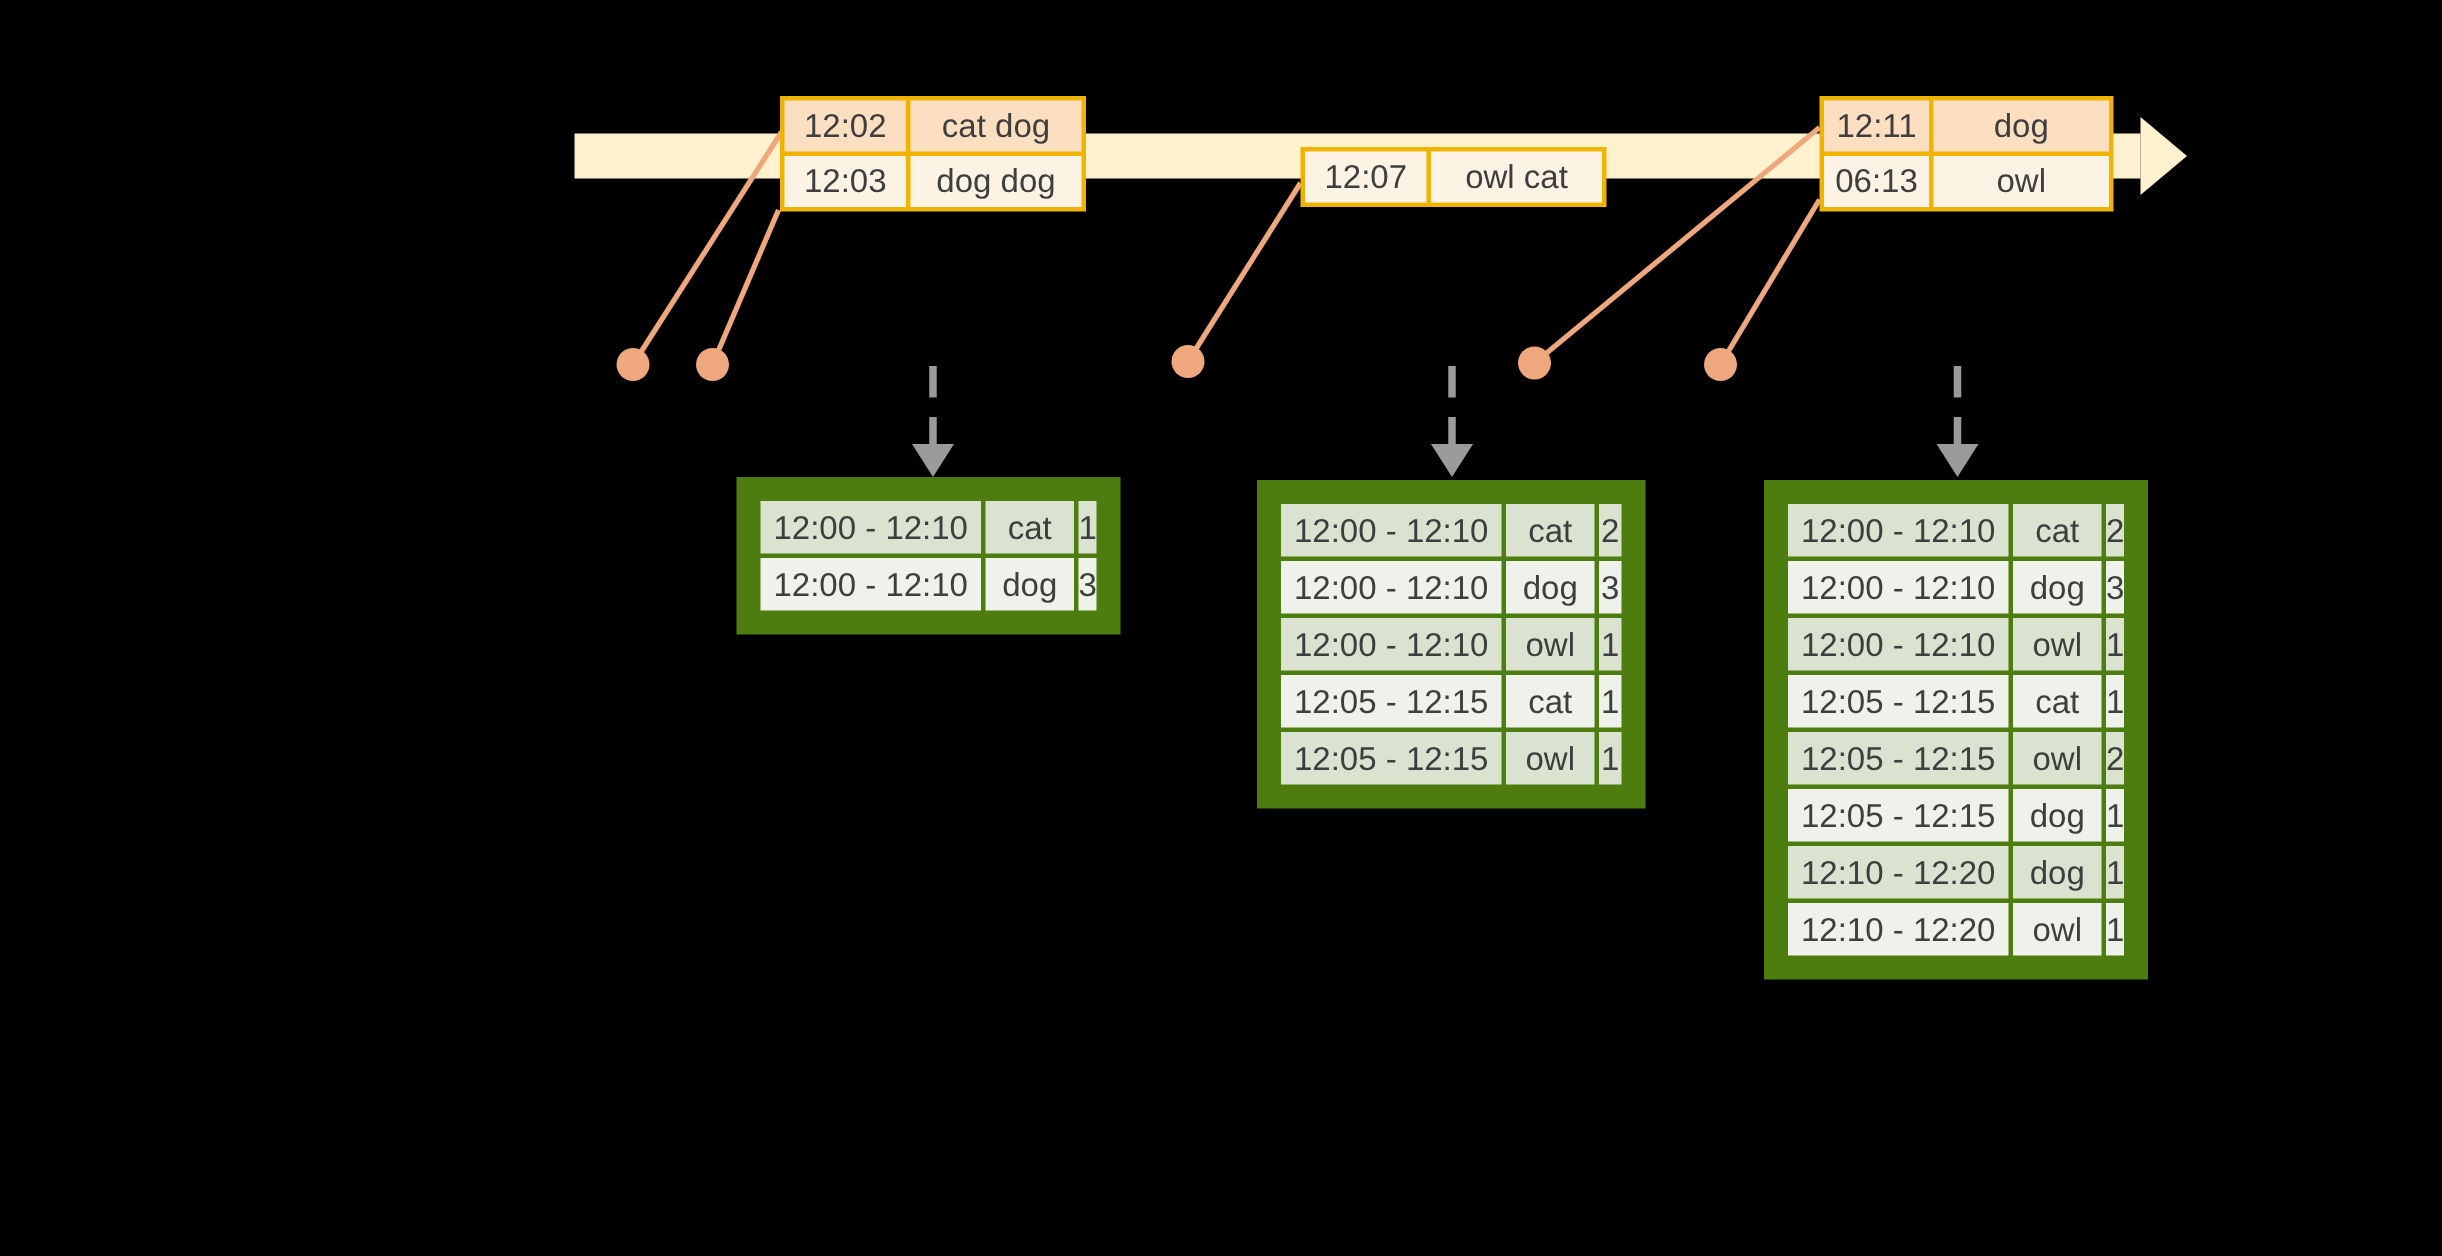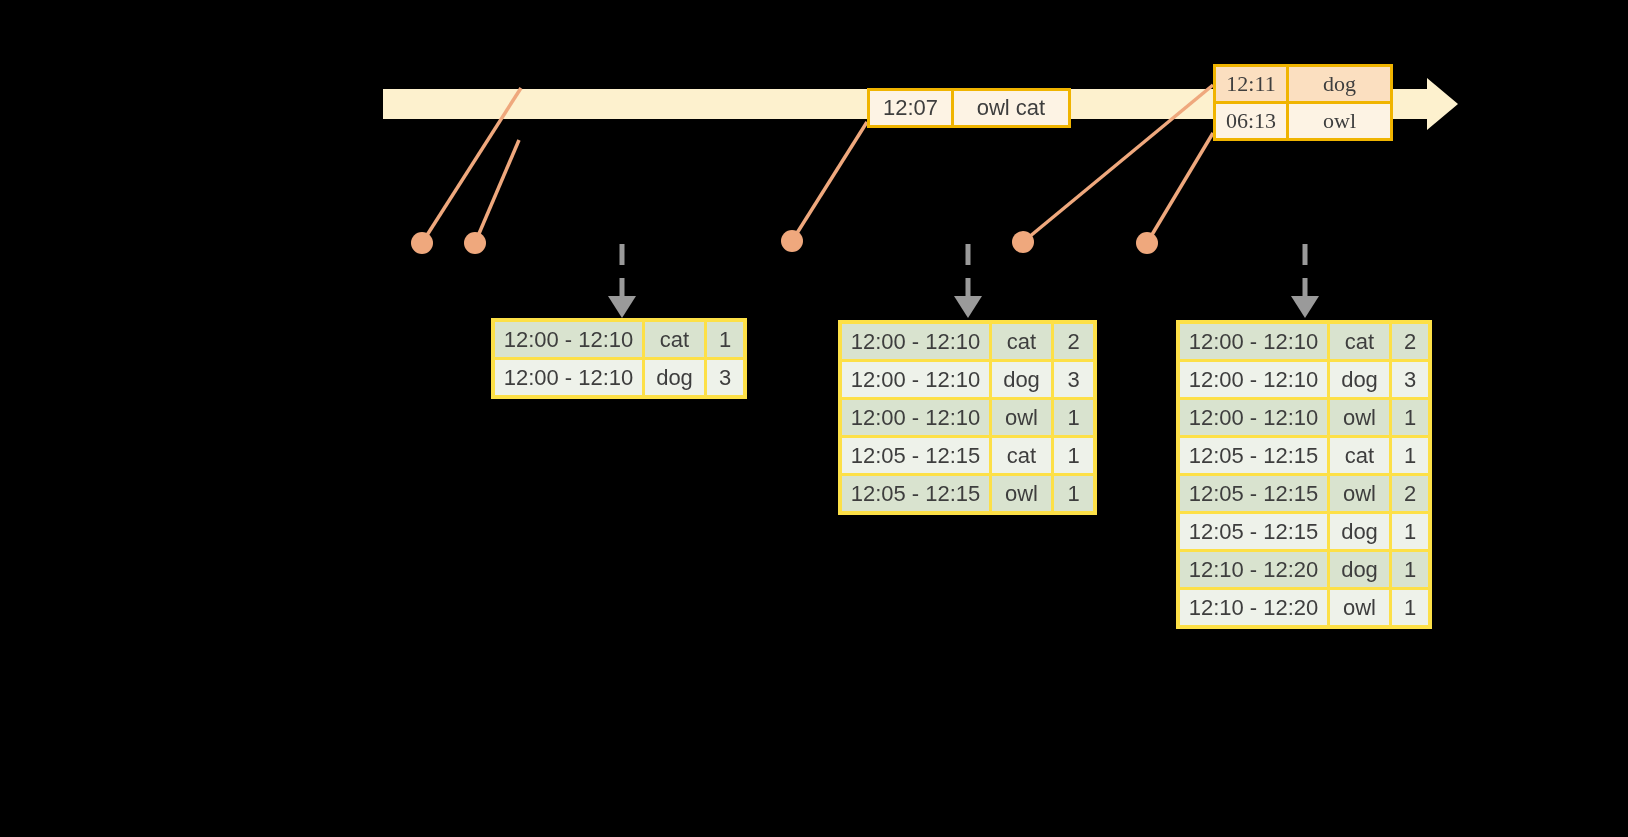--- a/index.html
+++ b/index.html
@@ -19,27 +19,27 @@
   .dtable{position:absolute;display:grid;gap:3px;z-index:3;box-sizing:border-box;}
   .trow{display:grid;gap:3px;}
   .tcell{display:flex;align-items:center;justify-content:center;font-size:22px;line-height:1;}
   
   .etable{background:#f0b400;padding:3px;}
   .etable .trow{grid-template-columns:81px 1fr;height:34px;}
   .etable.narrow .trow{grid-template-columns:70px 1fr;}
   .etable .trow.dark .tcell{background:#fbdfc0;}
   .etable .trow.light .tcell{background:#fdf3e4;}
   
-  .gtable{background:#fde047;padding:4px;}
+  .gtable{background:#4d7c0f;padding:16px;}
   .gtable .trow{grid-template-columns:147px 59px 1fr;height:35px;}
   .gtable .trow.dark .tcell{background:#d9e3cf;}
   .gtable .trow.light .tcell{background:#eef2ea;}
   .t-events-1{left:520px;top:64px;width:204px;}
-  .t-events-2{left:867px;top:88px;width:204px;}
-  .t-events-3{left:1213px;top:64px;width:180px;font-family:Liberation Serif, serif;}
+  .t-events-2{left:867px;top:98px;width:204px;}
+  .t-events-3{left:1213px;top:64px;width:196px;}
   .t-result-1{left:491px;top:318px;width:256px;}
   .t-result-2{left:838px;top:320px;width:259px;}
   .t-result-3{left:1176px;top:320px;width:256px;}
 </style>
 </head>
 <body>
 
 <div class="stage">
 
   <div class="timeline-band"></div>
@@ -60,20 +60,30 @@
     <circle cx="1147" cy="243" r="11" fill="#efa87d"></circle>
 
     <line x1="622" y1="244" x2="622" y2="298" stroke="#9a9a9a" stroke-width="5" stroke-dasharray="21 13"></line>
     <polygon points="608,296 636,296 622,318" fill="#9a9a9a"></polygon>
     <line x1="968" y1="244" x2="968" y2="298" stroke="#9a9a9a" stroke-width="5" stroke-dasharray="21 13"></line>
     <polygon points="954,296 982,296 968,318" fill="#9a9a9a"></polygon>
     <line x1="1305" y1="244" x2="1305" y2="298" stroke="#9a9a9a" stroke-width="5" stroke-dasharray="21 13"></line>
     <polygon points="1291,296 1319,296 1305,318" fill="#9a9a9a"></polygon>
   </svg>
 
+  <div class="dtable etable t-events-1">
+      <div class="trow dark">
+        <div class="tcell c-time">12:02</div>
+        <div class="tcell c-words">cat dog</div>
+      </div>
+      <div class="trow light">
+        <div class="tcell c-time">12:03</div>
+        <div class="tcell c-words">dog dog</div>
+      </div>
+    </div>
   <div class="dtable etable t-events-2">
       <div class="trow light">
         <div class="tcell c-time">12:07</div>
         <div class="tcell c-words">owl cat</div>
       </div>
     </div>
   <div class="dtable etable narrow t-events-3">
       <div class="trow dark">
         <div class="tcell c-time">12:11</div>
         <div class="tcell c-words">dog</div>

